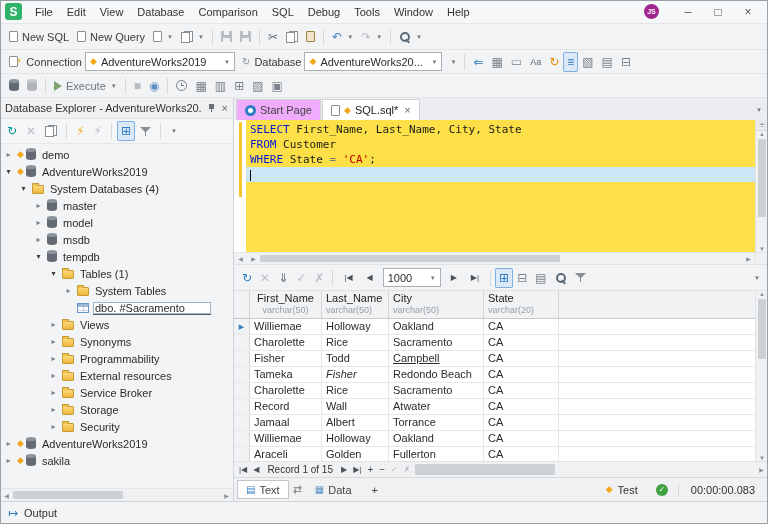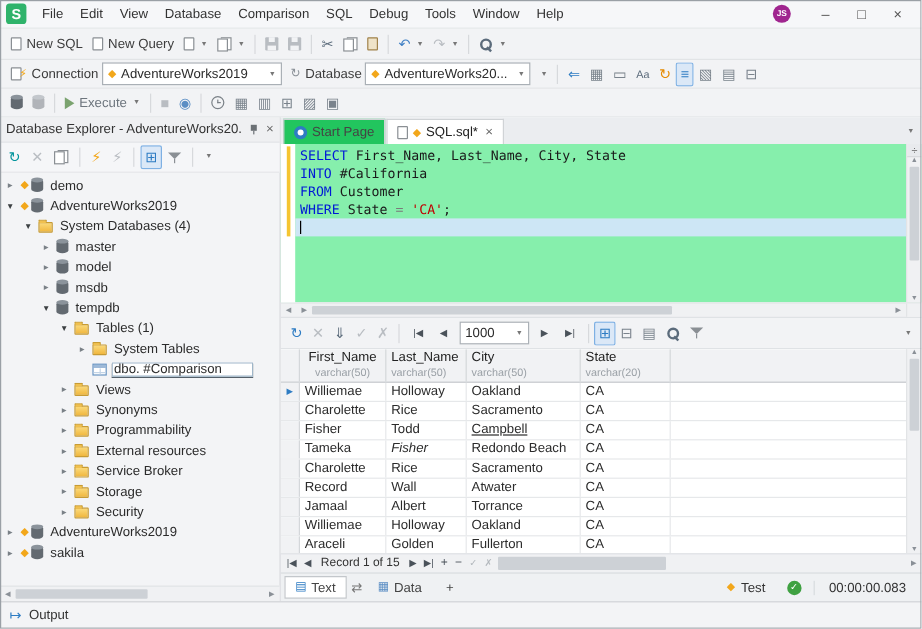--- a/index.html
+++ b/index.html
@@ -85,28 +85,28 @@
   .htrack{flex:1;height:100%;position:relative}
   .hthumb{position:absolute;top:2px;bottom:2px;background:#cdd1d6;border-radius:1px}
   .vscroll{width:13px;background:#f0f1f3;border-left:1px solid #e2e4e6;display:flex;flex-direction:column;align-items:center;flex:none}
   .vtrack{flex:1;width:100%;position:relative}
   .vthumb{position:absolute;left:2px;right:2px;background:#cdd1d6;border-radius:1px}
   .splith{height:11px;width:100%;text-align:center;font-size:9px;color:#666;border-bottom:1px solid #d8dadd;background:#e8eaed;line-height:11px}
 
   
   .right{flex:1;display:flex;flex-direction:column;min-width:0;background:#fff}
   .tabbar{height:22px;display:flex;align-items:flex-end;background:#ebedf0;padding-left:2px;gap:1px;flex:none}
-  .tab{height:21px;display:flex;align-items:center;gap:4px;padding:0 8px;background:#22c55e;border:1px solid #d0d3d6;border-bottom:none;color:#444;white-space:nowrap}
+  .tab{height:21px;display:flex;align-items:center;gap:4px;padding:0 8px;background:#f0abfc;border:1px solid #d0d3d6;border-bottom:none;color:#444;white-space:nowrap}
   .tab.active{background:#fff;color:#222}
   .tabclose{color:#666;font-size:11px;margin-left:2px}
   .tab-spacer{flex:1}
   .tabbar .caret{margin:0 6px 7px 0}
 
   
-  .editor{display:flex;height:132px;background:#86efac;flex:none}
+  .editor{display:flex;height:132px;background:#fde047;flex:none}
   .gutter{width:12px;background:#fff;position:relative;flex:none}
   .changebar{position:absolute;left:5px;top:2px;width:3px;height:75px;background:#f5c531}
   .elines{flex:1;padding-top:2px;font-family:"DejaVu Sans Mono","Liberation Mono",monospace;font-size:11px;line-height:15px;overflow:hidden;min-width:0}
   .eline{white-space:pre;height:15px;padding-left:4px}
   .eline.current{background:#cde6f5}
   .cursor{display:inline-block;width:1px;height:11px;background:#000;vertical-align:middle}
   .tok-kw{color:#0018d6}.tok-pl{color:#1a1a1a}.tok-str{color:#c00000}.tok-op{color:#7a7a7a}
   .ehscroll{height:13px;display:flex;align-items:center;background:#f0f1f3;border-top:1px solid #e2e4e6;border-bottom:1px solid #dfe2e5;flex:none}
   .corner{width:13px;height:100%;background:#f0f1f3;border-left:1px solid #e2e4e6;flex:none}
 
@@ -398,21 +398,21 @@
             <span class="tlabel">Tables (1)</span>
           </div>
           <div class="titem" style="padding-left: 64px;">
             <span class="arrow">▸</span>
             <span class="i-folder"></span>
             <span class="tlabel">System Tables</span>
           </div>
           <div class="titem" style="padding-left: 64px;">
             <span class="arrow"></span>
             <span class="i-table"></span>
-            <span class="tlabel edit">dbo. #Comparison</span>
+            <span class="tlabel edit">dbo. #Sacramento</span>
           </div>
           <div class="titem" style="padding-left: 49px;">
             <span class="arrow">▸</span>
             <span class="i-folder"></span>
             <span class="tlabel">Views</span>
           </div>
           <div class="titem" style="padding-left: 49px;">
             <span class="arrow">▸</span>
             <span class="i-folder"></span>
             <span class="tlabel">Synonyms</span>
@@ -484,21 +484,20 @@
         <div class="tab-spacer"></div>
         <span class="caret">▼</span>
       </div>
 
       <div class="editor">
         <div class="gutter">
           <div class="changebar"></div>
         </div>
         <div class="elines">
             <div class="eline"><span class="tok-kw">SELECT</span><span class="tok-pl"> First_Name, Last_Name, City, State</span></div>
-            <div class="eline"><span class="tok-kw">INTO</span><span class="tok-pl"> #California</span></div>
             <div class="eline"><span class="tok-kw">FROM</span><span class="tok-pl"> Customer</span></div>
             <div class="eline"><span class="tok-kw">WHERE</span><span class="tok-pl"> State </span><span class="tok-op">=</span><span class="tok-pl"> </span><span class="tok-str">'CA'</span><span class="tok-pl">;</span></div>
             <div class="eline current"><span class="cursor"></span></div>
           </div>
         <div class="vscroll">
           <div class="splith">÷</div>
           <span class="sarrow">▲</span>
           <div class="vtrack">
               <div class="vthumb" style="top:2px;height:78px"></div>
             </div>

